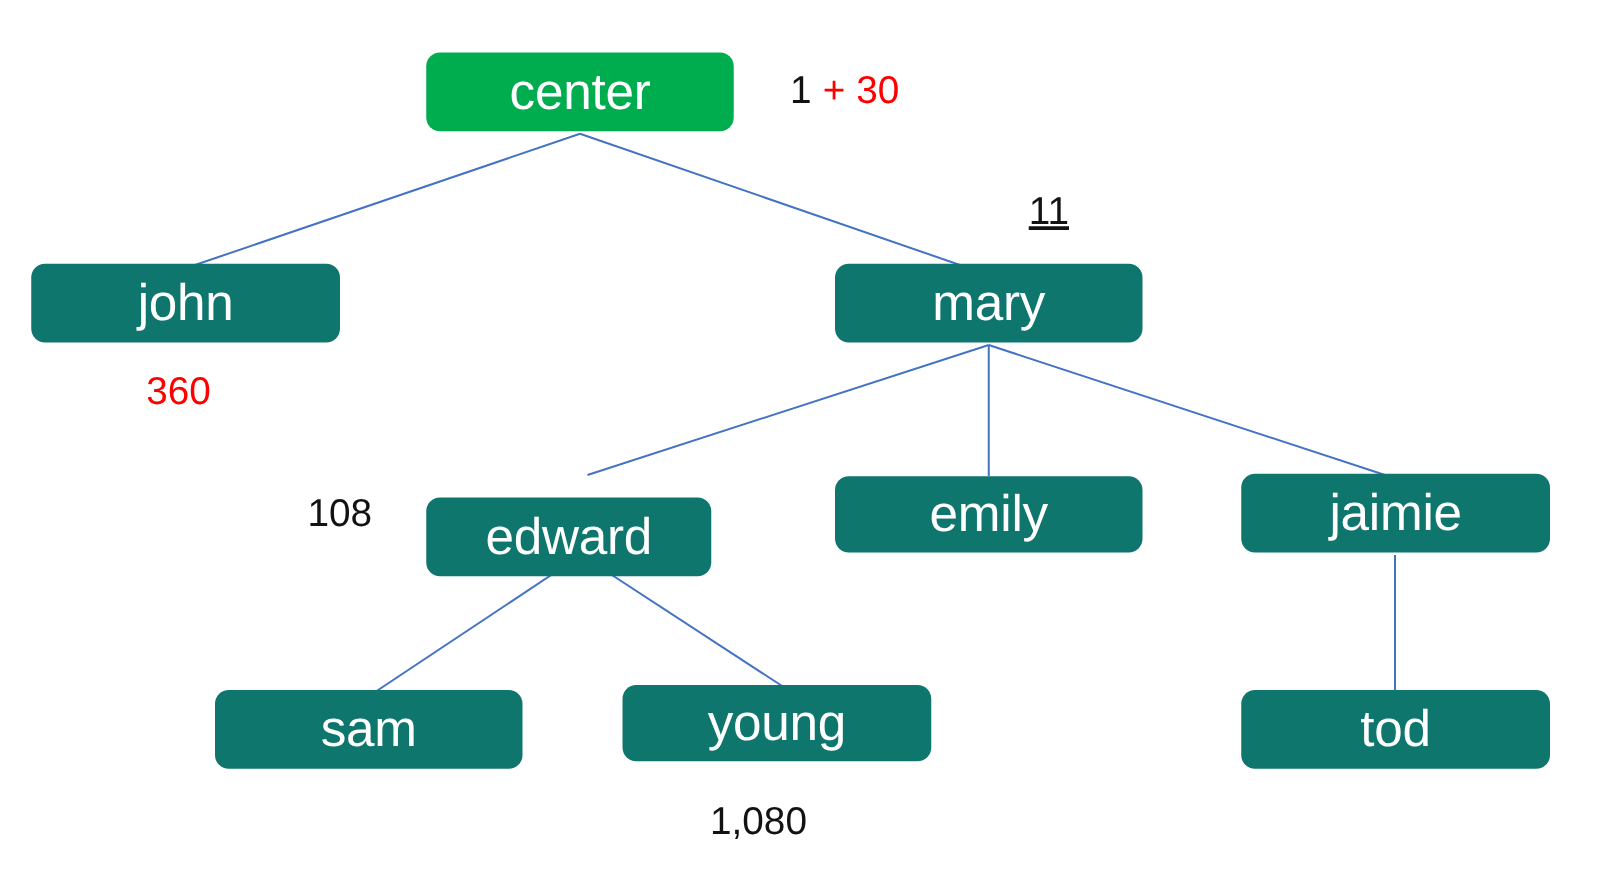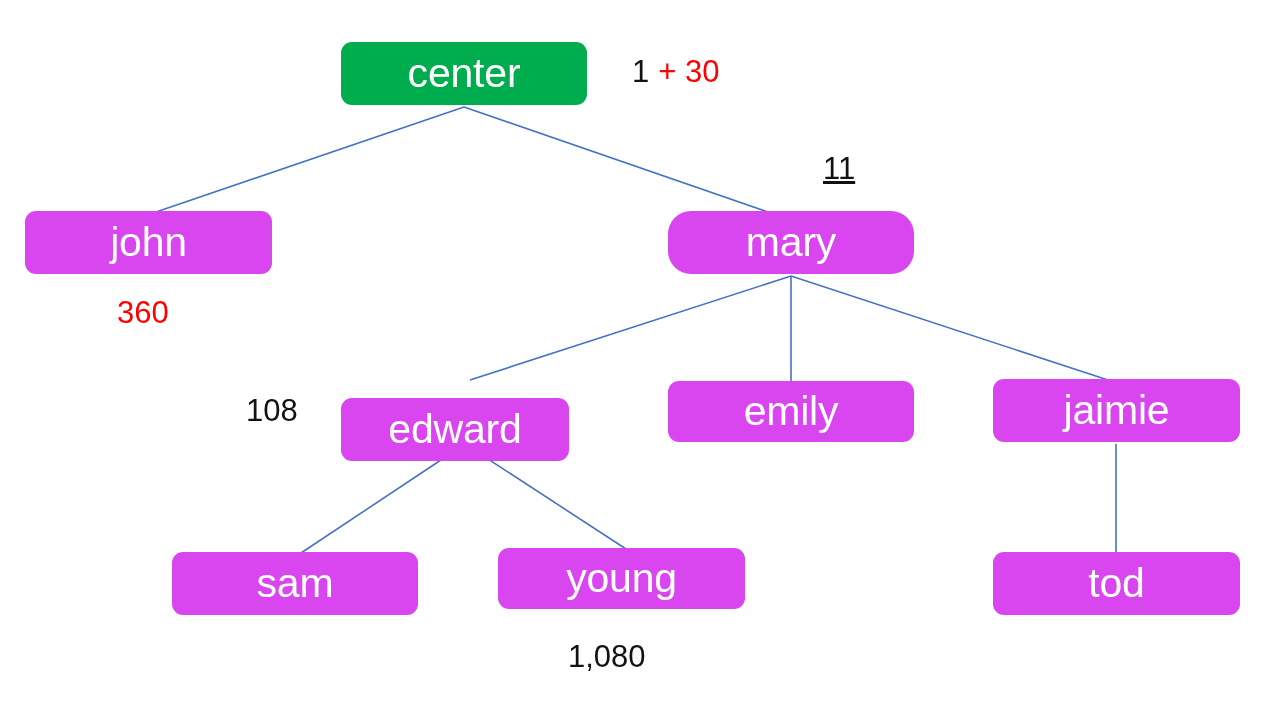--- a/index.html
+++ b/index.html
@@ -36,21 +36,21 @@
     border-radius: 11px;
     color: #ffffff;
     font-family: "Liberation Sans", sans-serif;
     font-size: 41px;
     font-weight: 400;
     letter-spacing: -0.2px;
     line-height: 1;
     white-space: nowrap;
     user-select: none;
   }
-  .node-blue { background: #d946ef; }
+  .node-blue { background: #0f766e; }
   .node-green { background: #00AD4E; }
   .annot {
     position: absolute;
     font-family: "Liberation Sans", sans-serif;
     font-size: 31px;
     font-weight: 400;
     line-height: 1;
     white-space: nowrap;
     user-select: none;
   }
@@ -80,21 +80,21 @@
       <line x1="791" y1="276" x2="791" y2="381" stroke="#4472C4" stroke-width="1.6"></line>
       <line x1="791" y1="276" x2="1108" y2="380" stroke="#4472C4" stroke-width="1.6"></line>
       <line x1="465" y1="444" x2="301" y2="553" stroke="#4472C4" stroke-width="1.6"></line>
       <line x1="465" y1="444" x2="626" y2="549" stroke="#4472C4" stroke-width="1.6"></line>
       <line x1="1116" y1="444" x2="1116" y2="553" stroke="#4472C4" stroke-width="1.6"></line>
     </svg>
 
   <div id="node-layer">
       <div class="node node-green" style="left: 341px; top: 42px; width: 246px; height: 63px;">center</div>
       <div class="node node-blue" style="left: 25px; top: 211px; width: 247px; height: 63px;">john</div>
-      <div class="node node-blue" style="left: 668px; top: 211px; width: 246px; height: 63px; border-radius: 23px;">mary</div>
+      <div class="node node-blue" style="left: 668px; top: 211px; width: 246px; height: 63px;">mary</div>
       <div class="node node-blue" style="left: 341px; top: 378px; width: 228px; height: 63px; margin-top: 20px;">edward</div>
       <div class="node node-blue" style="left: 668px; top: 381px; width: 246px; height: 61px;">emily</div>
       <div class="node node-blue" style="left: 993px; top: 379px; width: 247px; height: 63px;">jaimie</div>
       <div class="node node-blue" style="left: 172px; top: 552px; width: 246px; height: 63px;">sam</div>
       <div class="node node-blue" style="left: 498px; top: 548px; width: 247px; height: 61px;">young</div>
       <div class="node node-blue" style="left: 993px; top: 552px; width: 247px; height: 63px;">tod</div>
     </div>
   <div id="annotation-layer">
       <div class="annot-pair" style="left: 632px; top: 56px;">
         <span class="annot-black">1</span>

